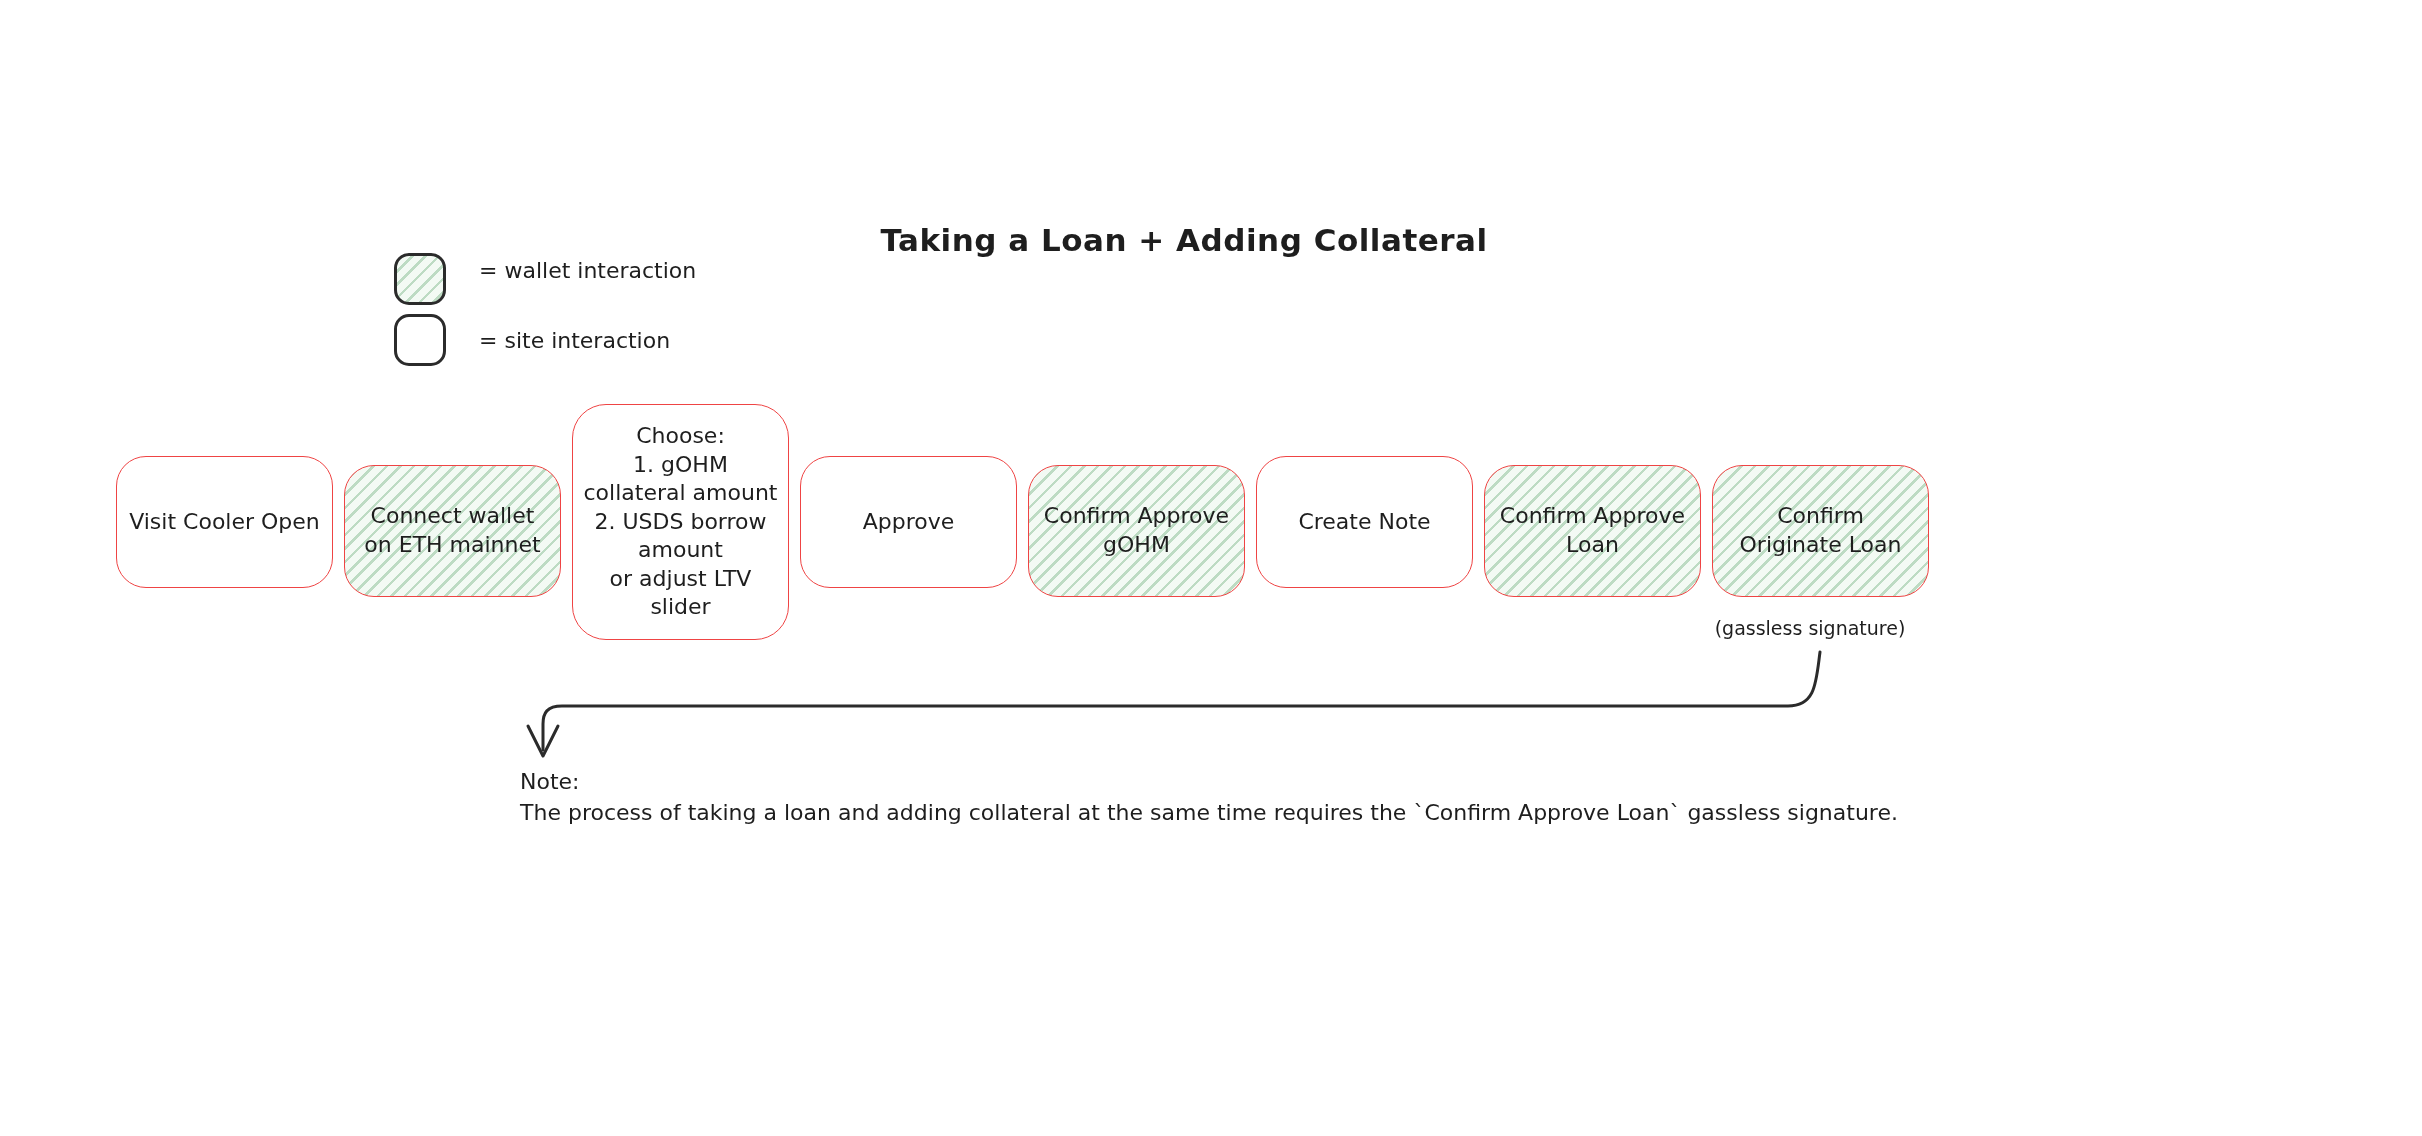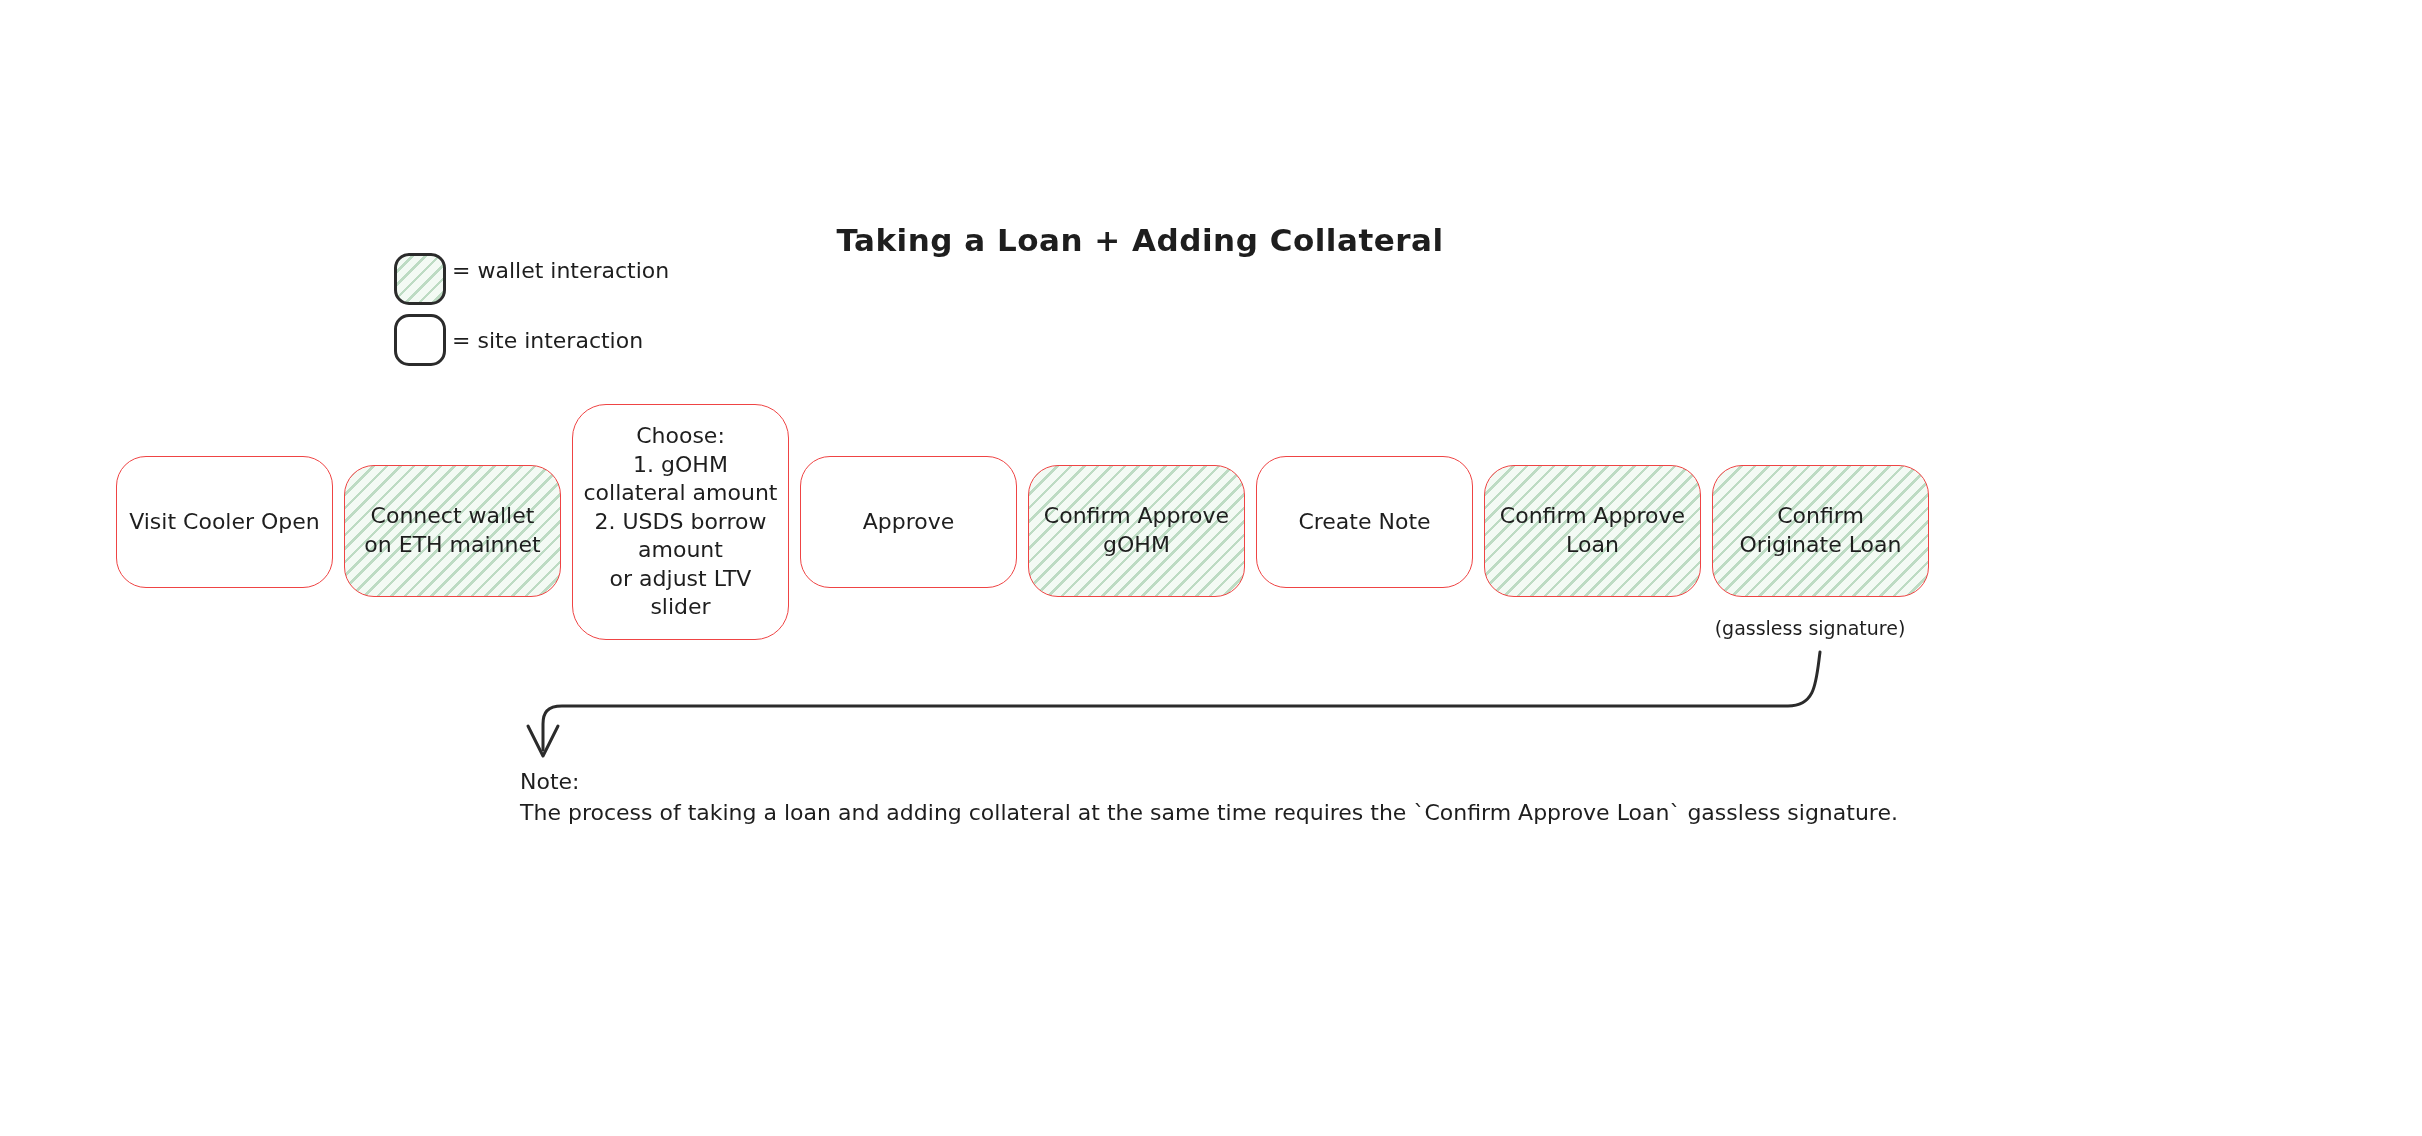--- a/index.html
+++ b/index.html
@@ -12,39 +12,39 @@
     position: relative;
     width: 2422px;
     height: 1136px;
     background: #ffffff;
     overflow: hidden;
   }
 
   
   .title {
     position: absolute;
-    left: 820px;
+    left: 864px;
     top: 222px;
     width: 640px;
     text-align: center;
     font-size: 31px;
     font-weight: 600;
     letter-spacing: 0.5px;
   }
 
   
   .legend {
     position: absolute;
     left: 394px;
     top: 236px;
     display: flex;
     flex-direction: column;
     gap: 9px;
   }
-  .legend-row { display: flex; align-items: center; gap: 6px; }
+  .legend-row { display: flex; align-items: center; gap: 33px; }
   .swatch {
     width: 52px;
     height: 52px;
     border: 3px solid #2b2b2b;
     border-radius: 15px;
     background: #ffffff;
   }
   .legend-label { font-size: 22px; }
 
   

